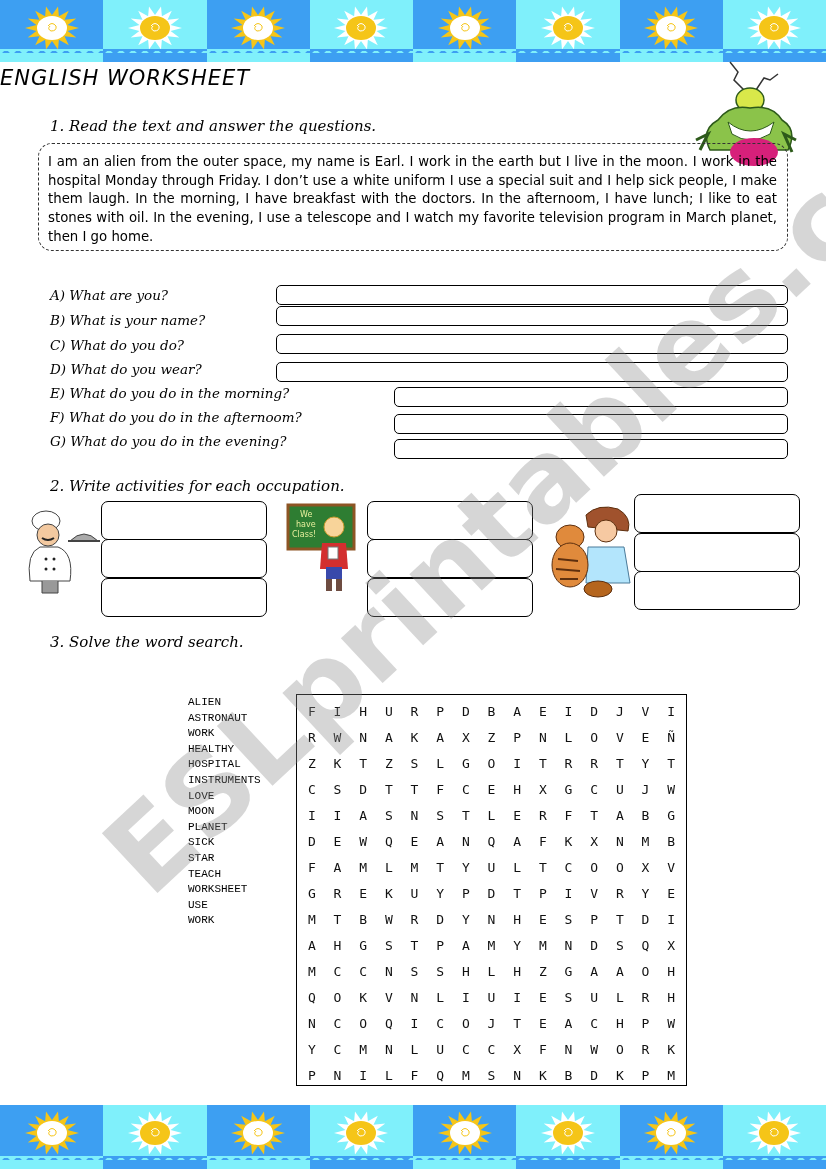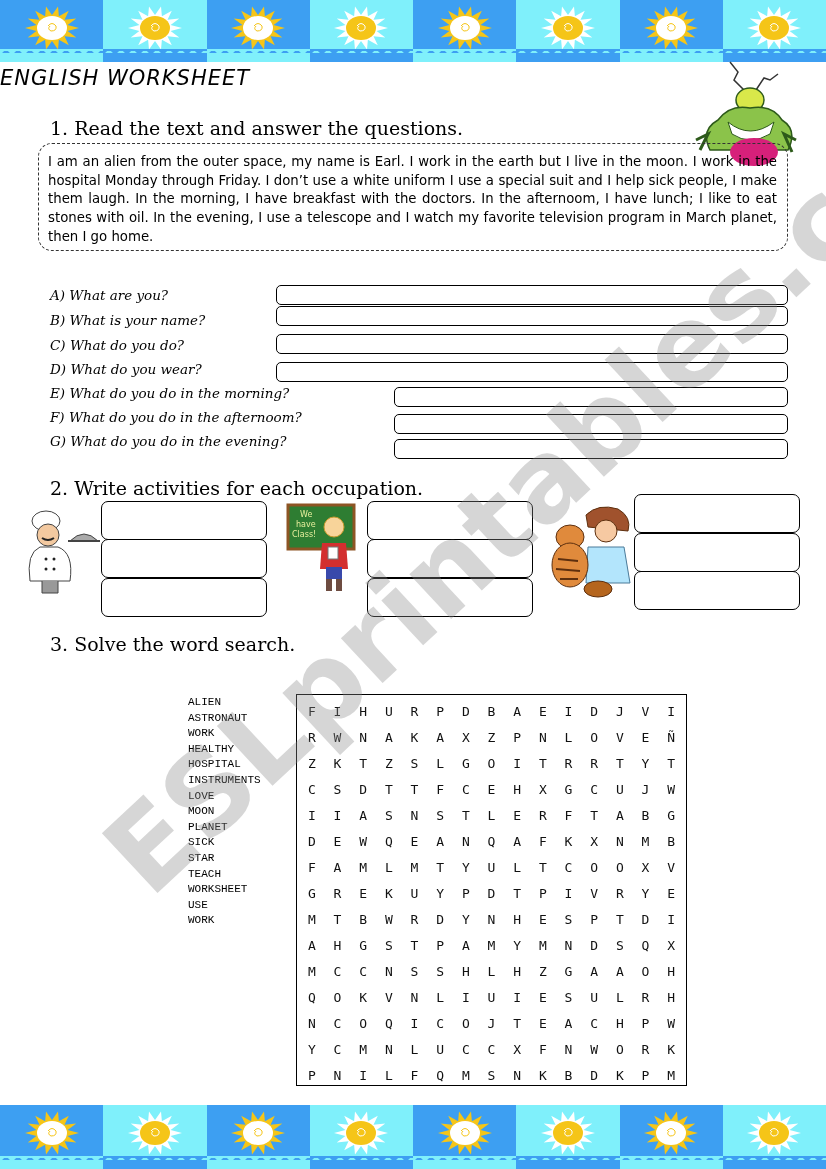--- a/index.html
+++ b/index.html
@@ -17,21 +17,21 @@
   .tile.light .wave { background: #3d9ff2; }
   .tile .wave:before { content: ""; position: absolute; left: 0; right: 0; top: -4px; height: 5px;
     background: radial-gradient(circle at 6px 6px, transparent 4px, currentColor 4.5px) 0 0 / 12px 6px repeat-x; }
   .tile.dark .wave:before { color: #7ff0fb; }
   .tile.light .wave:before { color: #3d9ff2; }
   .tile svg { position: absolute; left: 50%; top: 4px; transform: translateX(-50%); }
 
   .title { position: absolute; left: 0; width: 826px; top: 66px; text-align: left;
     font-family: "DejaVu Sans", sans-serif; font-size: 21px; letter-spacing: 1px; font-style: italic; }
 
-  .section-heading { position: absolute; font-family: "DejaVu Serif", serif; font-size: 19px; }
+  .section-heading { position: absolute; font-family: "DejaVu Serif", serif; font-style: italic; font-size: 15px; }
 
   .alien { position: absolute; left: 690px; top: 60px; width: 112px; height: 108px; }
 
   .reading-box { position: absolute; left: 38px; top: 143px; width: 750px; height: 108px;
     border: 1.5px dashed #333; border-radius: 14px; padding: 9px 10px 6px 9px;
     font-family: "DejaVu Sans", sans-serif; font-size: 13.3px; line-height: 18.7px; text-align: justify; }
 
   .question { position: absolute; left: 50px; font-family: "DejaVu Serif", serif; font-style: italic; font-size: 13.5px; }
   .answer-box { position: absolute; border: 1.3px solid #000; border-radius: 5px; height: 20px; background: #fff; }
 

